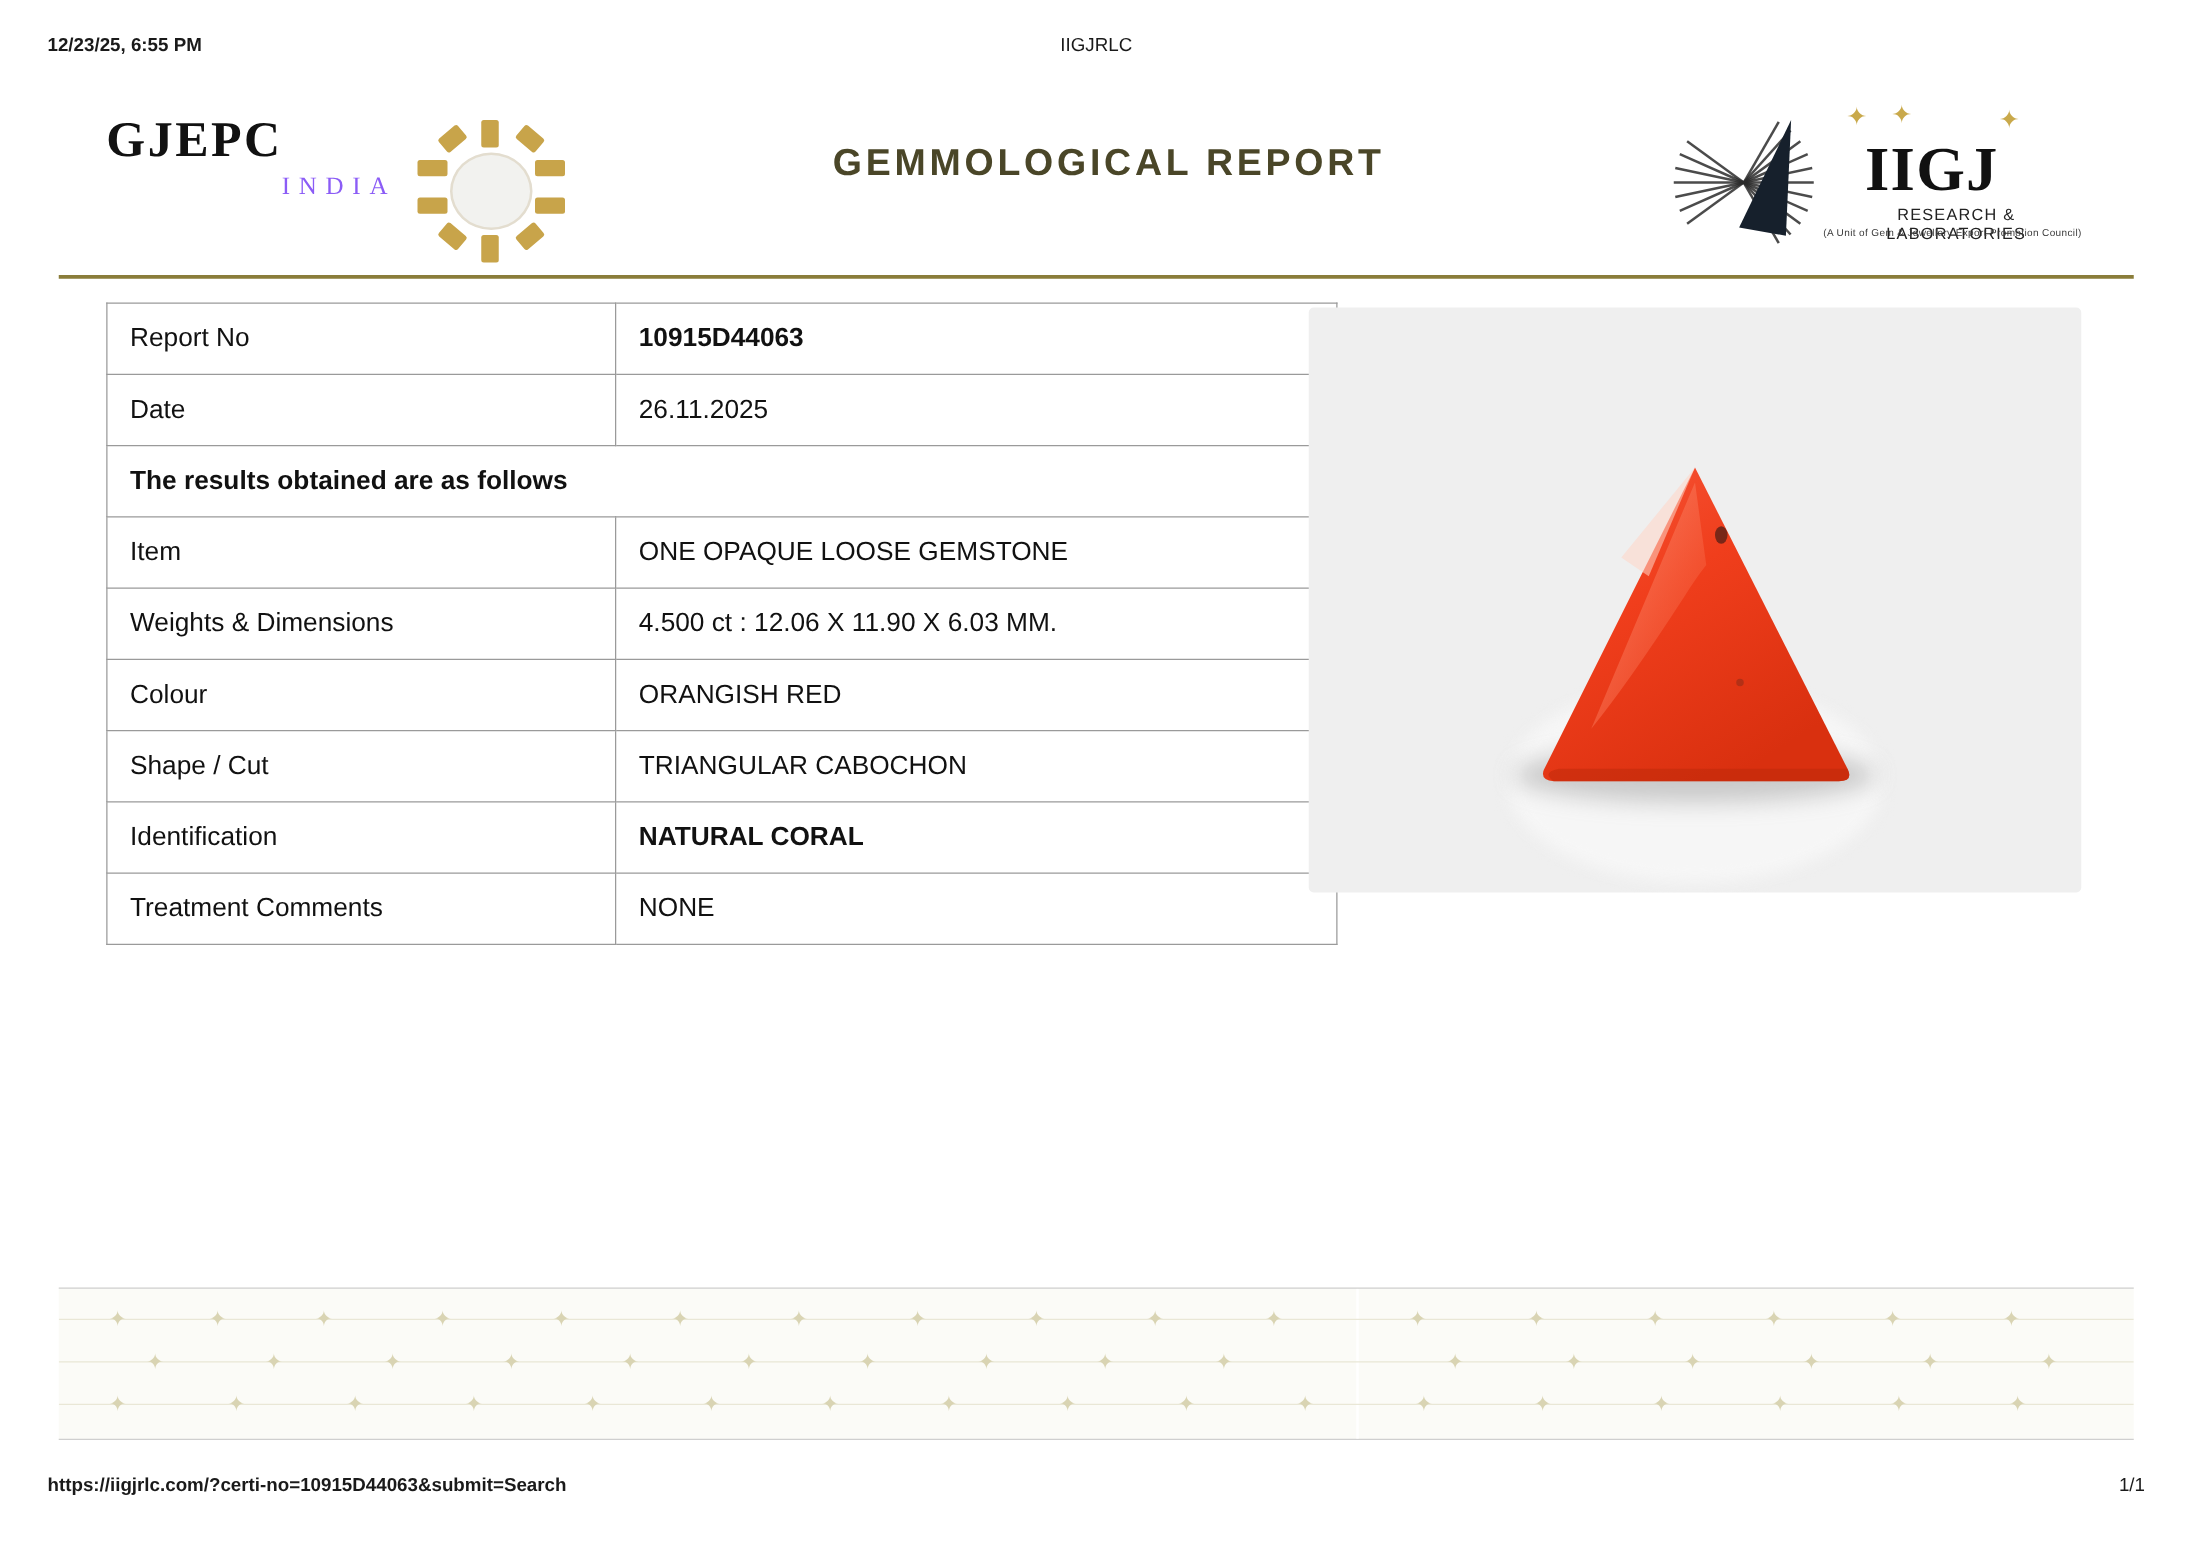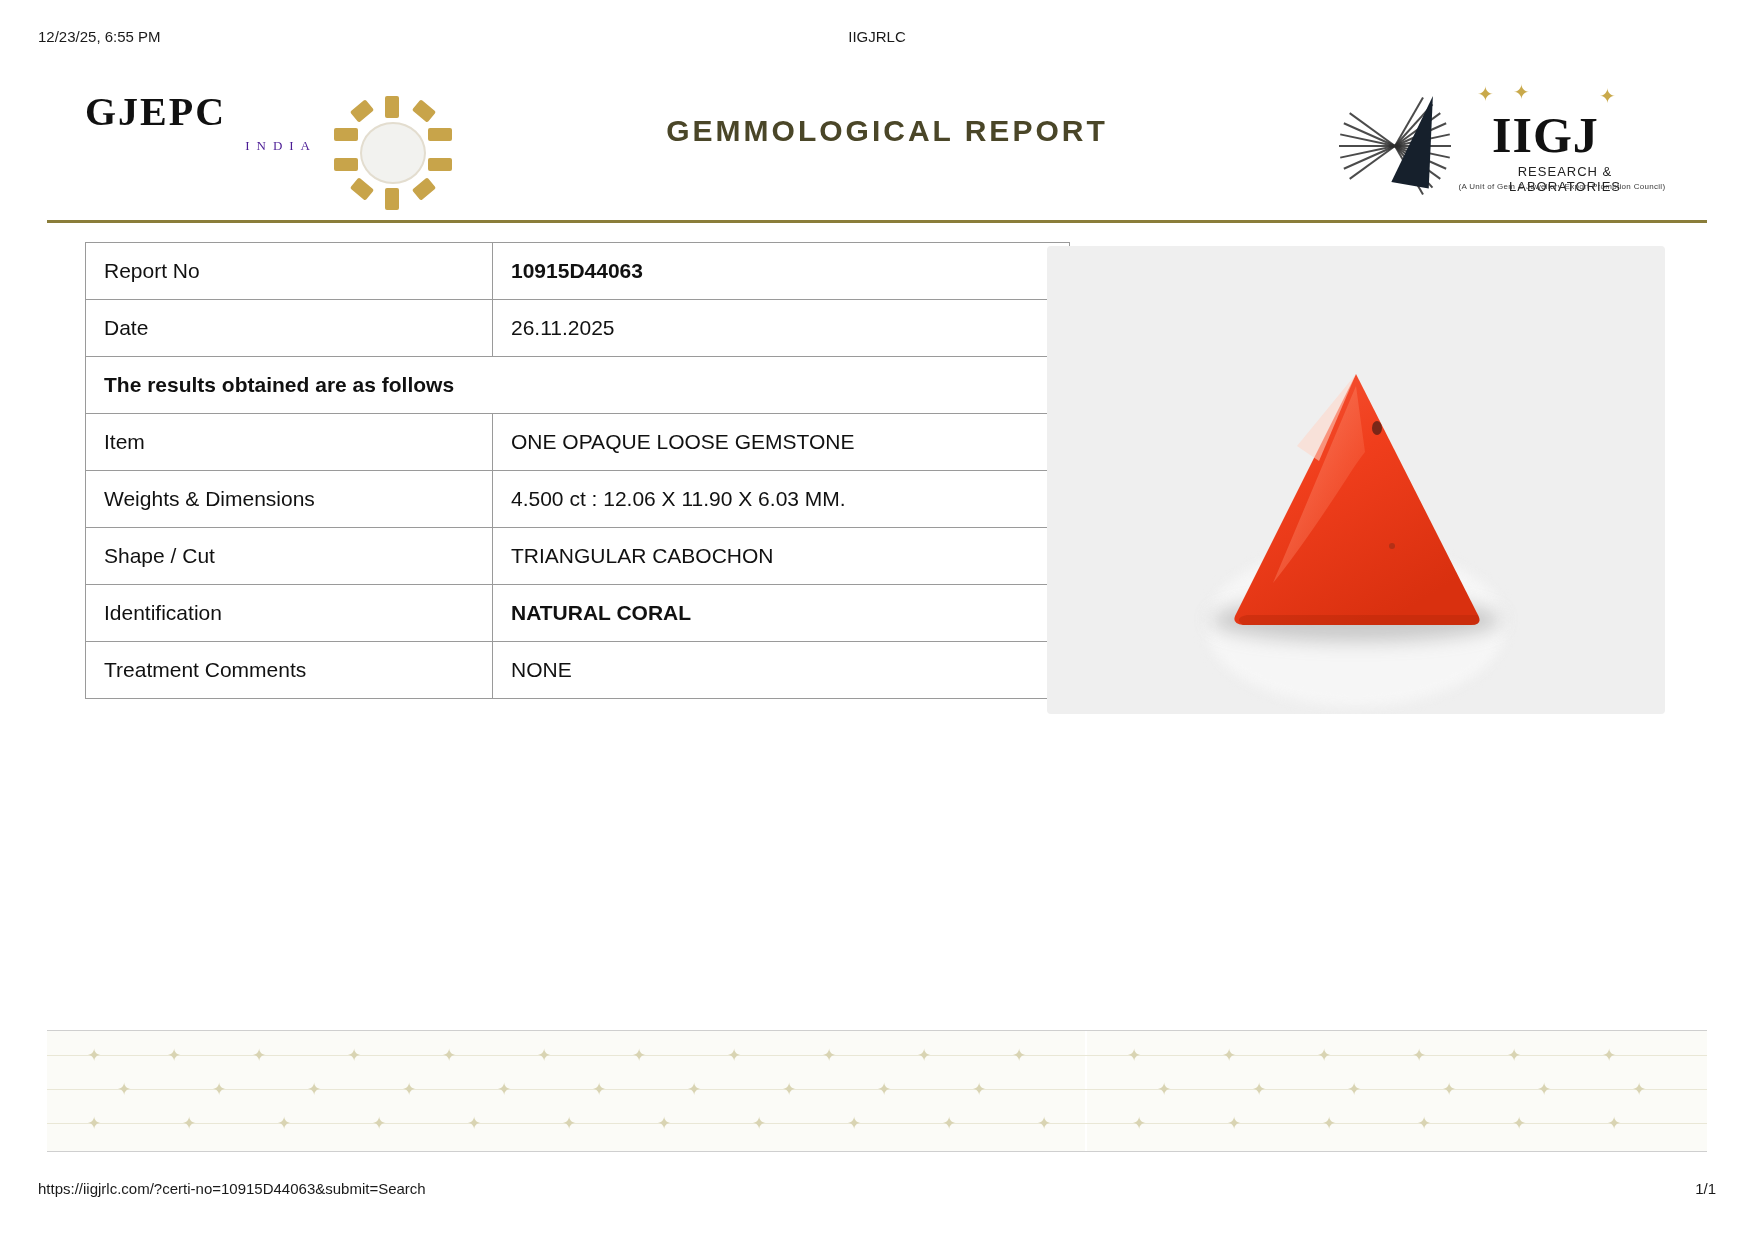--- a/index.html
+++ b/index.html
@@ -22,21 +22,21 @@
     left: 0;
     width: 100%;
     height: 20px;
     font-size: 15px;
     color: #1a1a1a;
     display: flex;
     align-items: center;
   }
   .print-bar.top { top: 26px; }
   .print-bar.bottom { top: 1178px; }
-  .print-bar .left  { position: absolute; left: 38px; }
+  .print-bar .left  { position: absolute; left: 38px; font-weight: bold; }
   .print-bar .center{ position: absolute; left: 0; width: 100%; text-align: center; }
   .print-bar .right { position: absolute; right: 38px; }
 
   
   .sheet {
     position: absolute;
     left: 47px;
     top: 62px;
     width: 1660px;
     height: 1020px;
@@ -58,23 +58,23 @@
   .gjepc-word {
     font-family: "Liberation Serif", serif;
     font-size: 40px;
     font-weight: bold;
     letter-spacing: 2px;
     color: #111;
     line-height: 1;
   }
   .gjepc-india {
     font-family: "Liberation Serif", serif;
-    font-size: 13px;
+    font-size: 20px;
     letter-spacing: 7px;
-    color: #4c1d95;
+    color: #8b5cf6;
     text-align: right;
     width: 232px;
     margin-top: 6px;
   }
   .gjepc-mark {
     position: absolute;
     left: 245px;
     top: 4px;
     width: 128px;
     height: 110px;
@@ -363,20 +363,24 @@
         <tr>
           <td class="label bold" colspan="2">The results obtained are as follows</td>
         </tr>
         <tr>
           <td class="label">Item</td>
           <td class="value">ONE OPAQUE LOOSE GEMSTONE</td>
         </tr>
         <tr>
           <td class="label">Weights &amp; Dimensions</td>
           <td class="value">4.500 ct : 12.06 X 11.90 X 6.03 MM.</td>
+        </tr>
+        <tr>
+          <td class="label">Colour</td>
+          <td class="value">ORANGISH RED</td>
         </tr>
         <tr>
           <td class="label">Shape / Cut</td>
           <td class="value">TRIANGULAR CABOCHON</td>
         </tr>
         <tr>
           <td class="label">Identification</td>
           <td class="value bold">NATURAL CORAL</td>
         </tr>
         <tr>

